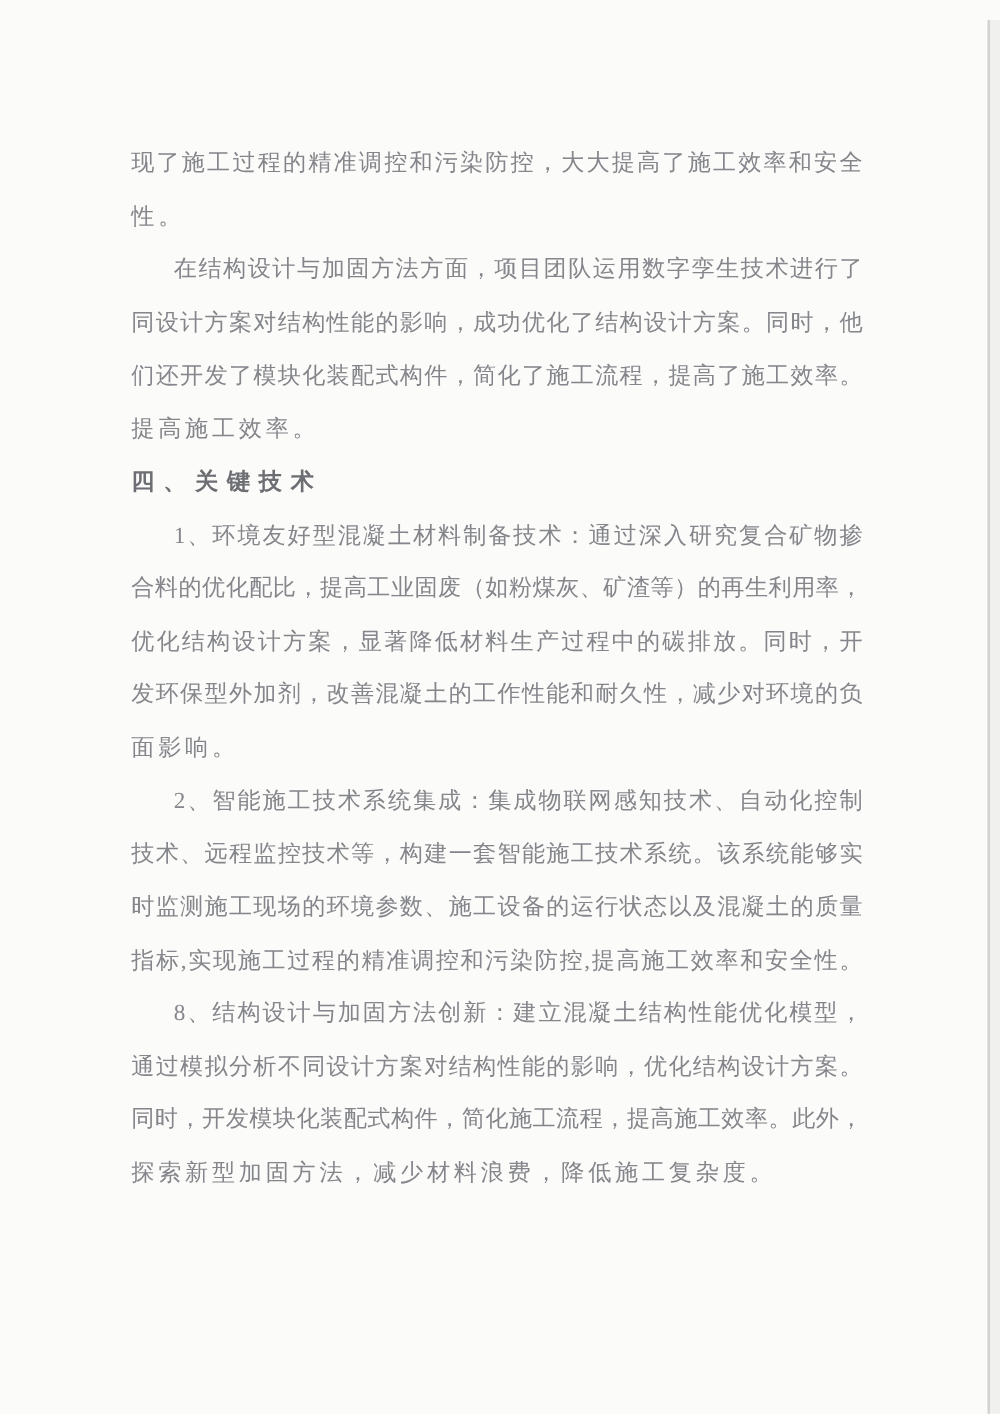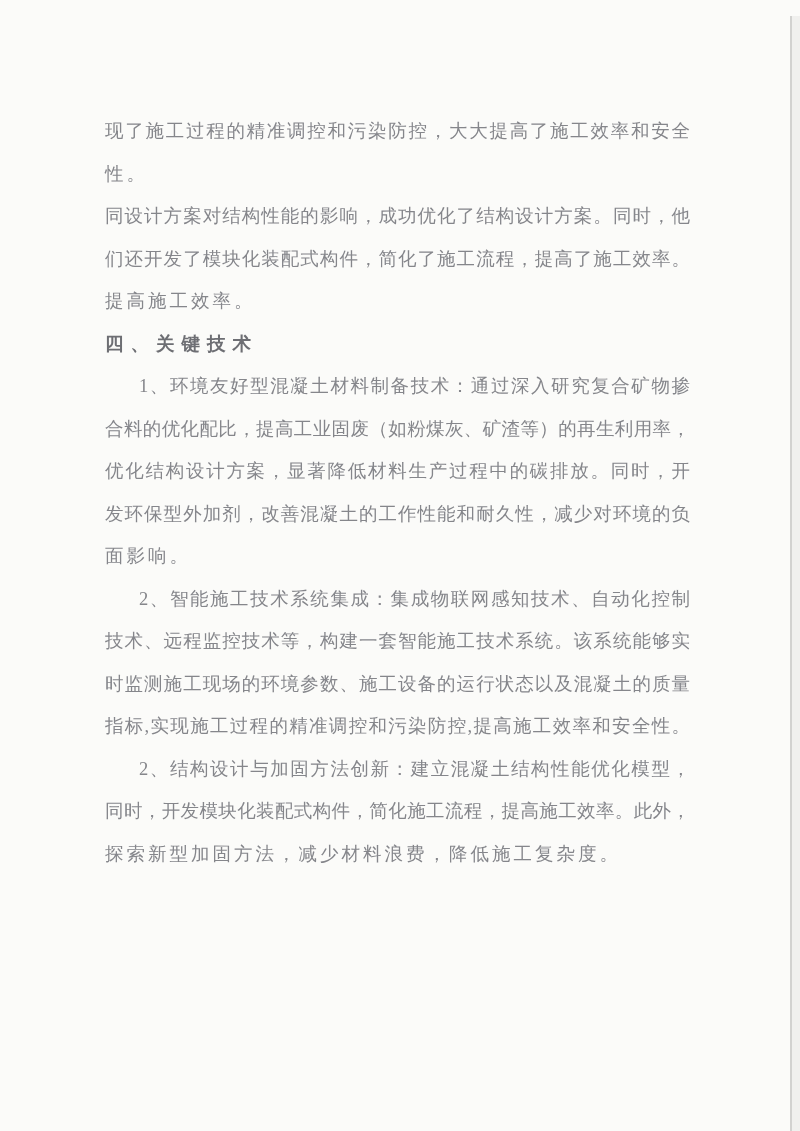--- a/index.html
+++ b/index.html
@@ -76,32 +76,34 @@
     letter-spacing: 7px;
   }
 </style>
 </head>
 <body>
 
 <div class="page">
   <div class="text-block" id="text-block">
       <div class="line just">现了施工过程的精准调控和污染防控，大大提高了施工效率和安全</div>
       <div class="line plain">性。</div>
+      <div class="line just indent">在结构设计与加固方法方面，项目团队运用数字孪生技术进行了</div>
       <div class="line just">同设计方案对结构性能的影响，成功优化了结构设计方案。同时，他</div>
       <div class="line just">们还开发了模块化装配式构件，简化了施工流程，提高了施工效率。</div>
       <div class="line plain">提高施工效率。</div>
       <div class="line heading">四、关键技术</div>
       <div class="line just indent">1、环境友好型混凝土材料制备技术：通过深入研究复合矿物掺</div>
       <div class="line just">合料的优化配比，提高工业固废（如粉煤灰、矿渣等）的再生利用率，</div>
       <div class="line just">优化结构设计方案，显著降低材料生产过程中的碳排放。同时，开</div>
       <div class="line just">发环保型外加剂，改善混凝土的工作性能和耐久性，减少对环境的负</div>
       <div class="line plain">面影响。</div>
       <div class="line just indent">2、智能施工技术系统集成：集成物联网感知技术、自动化控制</div>
       <div class="line just">技术、远程监控技术等，构建一套智能施工技术系统。该系统能够实</div>
       <div class="line just">时监测施工现场的环境参数、施工设备的运行状态以及混凝土的质量</div>
       <div class="line just">指标,实现施工过程的精准调控和污染防控,提高施工效率和安全性。</div>
-      <div class="line just indent">2、结构设计与加固方法创新：建立混凝土结构性能优化模型，</div>
+      <div class="line just indent">8、结构设计与加固方法创新：建立混凝土结构性能优化模型，</div>
+      <div class="line just">通过模拟分析不同设计方案对结构性能的影响，优化结构设计方案。</div>
       <div class="line just">同时，开发模块化装配式构件，简化施工流程，提高施工效率。此外，</div>
       <div class="line plain">探索新型加固方法，减少材料浪费，降低施工复杂度。</div>
     </div>
   <div class="edge-line"></div>
   <div class="edge-strip"></div>
 </div>
 
 </body></html>

